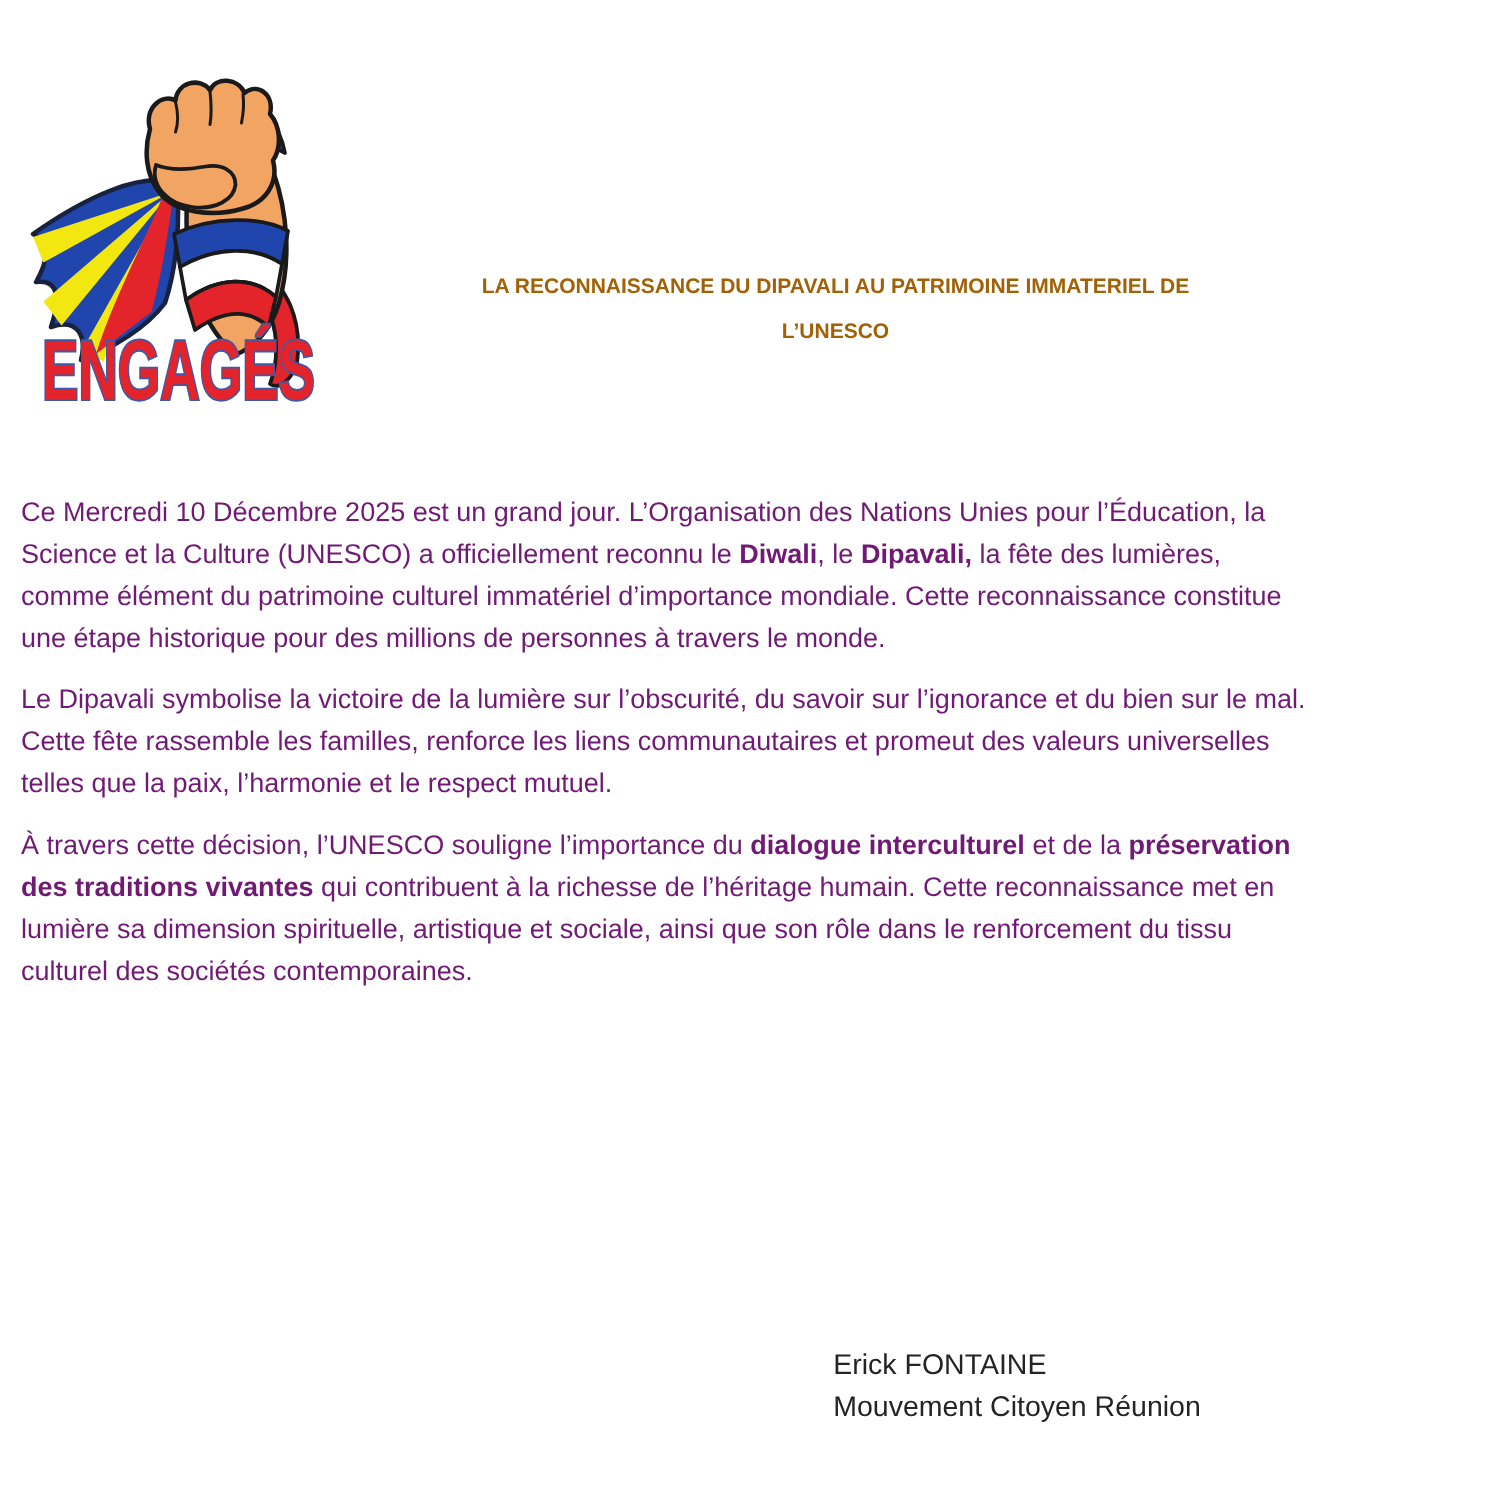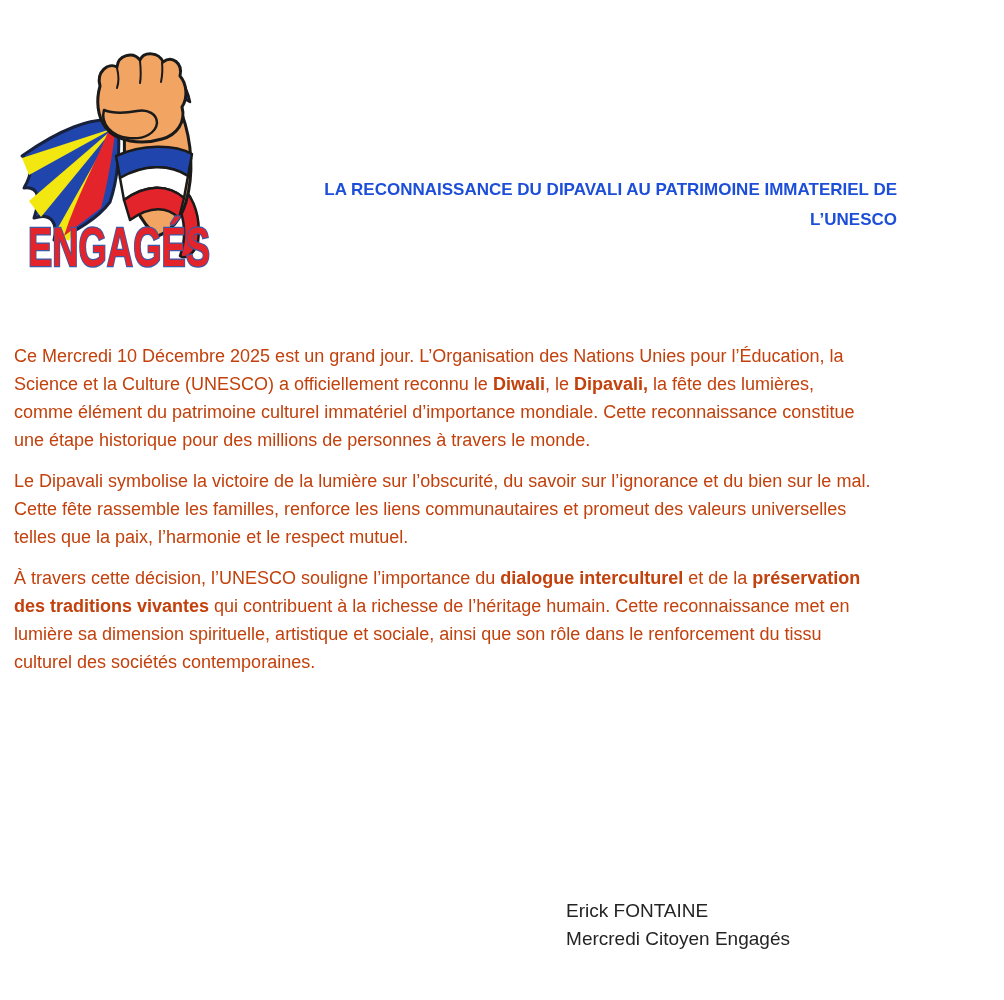--- a/index.html
+++ b/index.html
@@ -21,35 +21,35 @@
     left: 14px;
     top: 50px;
     width: 210px;
     height: 230px;
   }
   #doc-title {
     position: absolute;
     left: 217px;
     top: 175px;
     width: 680px;
-    text-align: right;
-    font-size: 17px;
+    text-align: center;
+    font-size: 14px;
     font-weight: bold;
-    color: #1d4ed8;
+    color: #a16207;
     line-height: 30px;
   }
   #doc-title .title-line { white-space: nowrap; }
   #doc-body {
     position: absolute;
     left: 14px;
-    top: 342px;
+    top: 327px;
     width: 860px;
     font-size: 18px;
     line-height: 28px;
-    color: #c2410c;
+    color: #701a75;
   }
   #doc-body p.para {
     margin: 0 0 13px 0;
     padding: 0;
   }
   #doc-body span.run-bold { font-weight: bold; }
   #signature {
     position: absolute;
     left: 678px;
     top: 897px;
@@ -103,16 +103,16 @@
   </div>
 
   <div id="doc-body">
     <p class="para"><span>Ce Mercredi 10 Décembre 2025 est un grand jour. L’Organisation des Nations Unies pour l’Éducation, la Science et la Culture (UNESCO) a officiellement reconnu le </span><span class="run-bold">Diwali</span><span>, le </span><span class="run-bold">Dipavali,</span><span> la fête des lumières, comme élément du patrimoine culturel immatériel d’importance mondiale. Cette reconnaissance constitue une étape historique pour des millions de personnes à travers le monde.</span></p>
     <p class="para"><span>Le Dipavali symbolise la victoire de la lumière sur l’obscurité, du savoir sur l’ignorance et du bien sur le mal. Cette fête rassemble les familles, renforce les liens communautaires et promeut des valeurs universelles telles que la paix, l’harmonie et le respect mutuel.</span></p>
     <p class="para"><span>À travers cette décision, l’UNESCO souligne l’importance du </span><span class="run-bold">dialogue interculturel</span><span> et de la </span><span class="run-bold">préservation des traditions vivantes</span><span> qui contribuent à la richesse de l’héritage humain. Cette reconnaissance met en lumière sa dimension spirituelle, artistique et sociale, ainsi que son rôle dans le renforcement du tissu culturel des sociétés contemporaines.</span></p>
   </div>
 
   <div id="signature">
     <div>Erick FONTAINE</div>
-    <div>Mercredi Citoyen Engagés</div>
+    <div>Mouvement Citoyen Réunion</div>
   </div>
 
 </div>
 
 </body></html>

